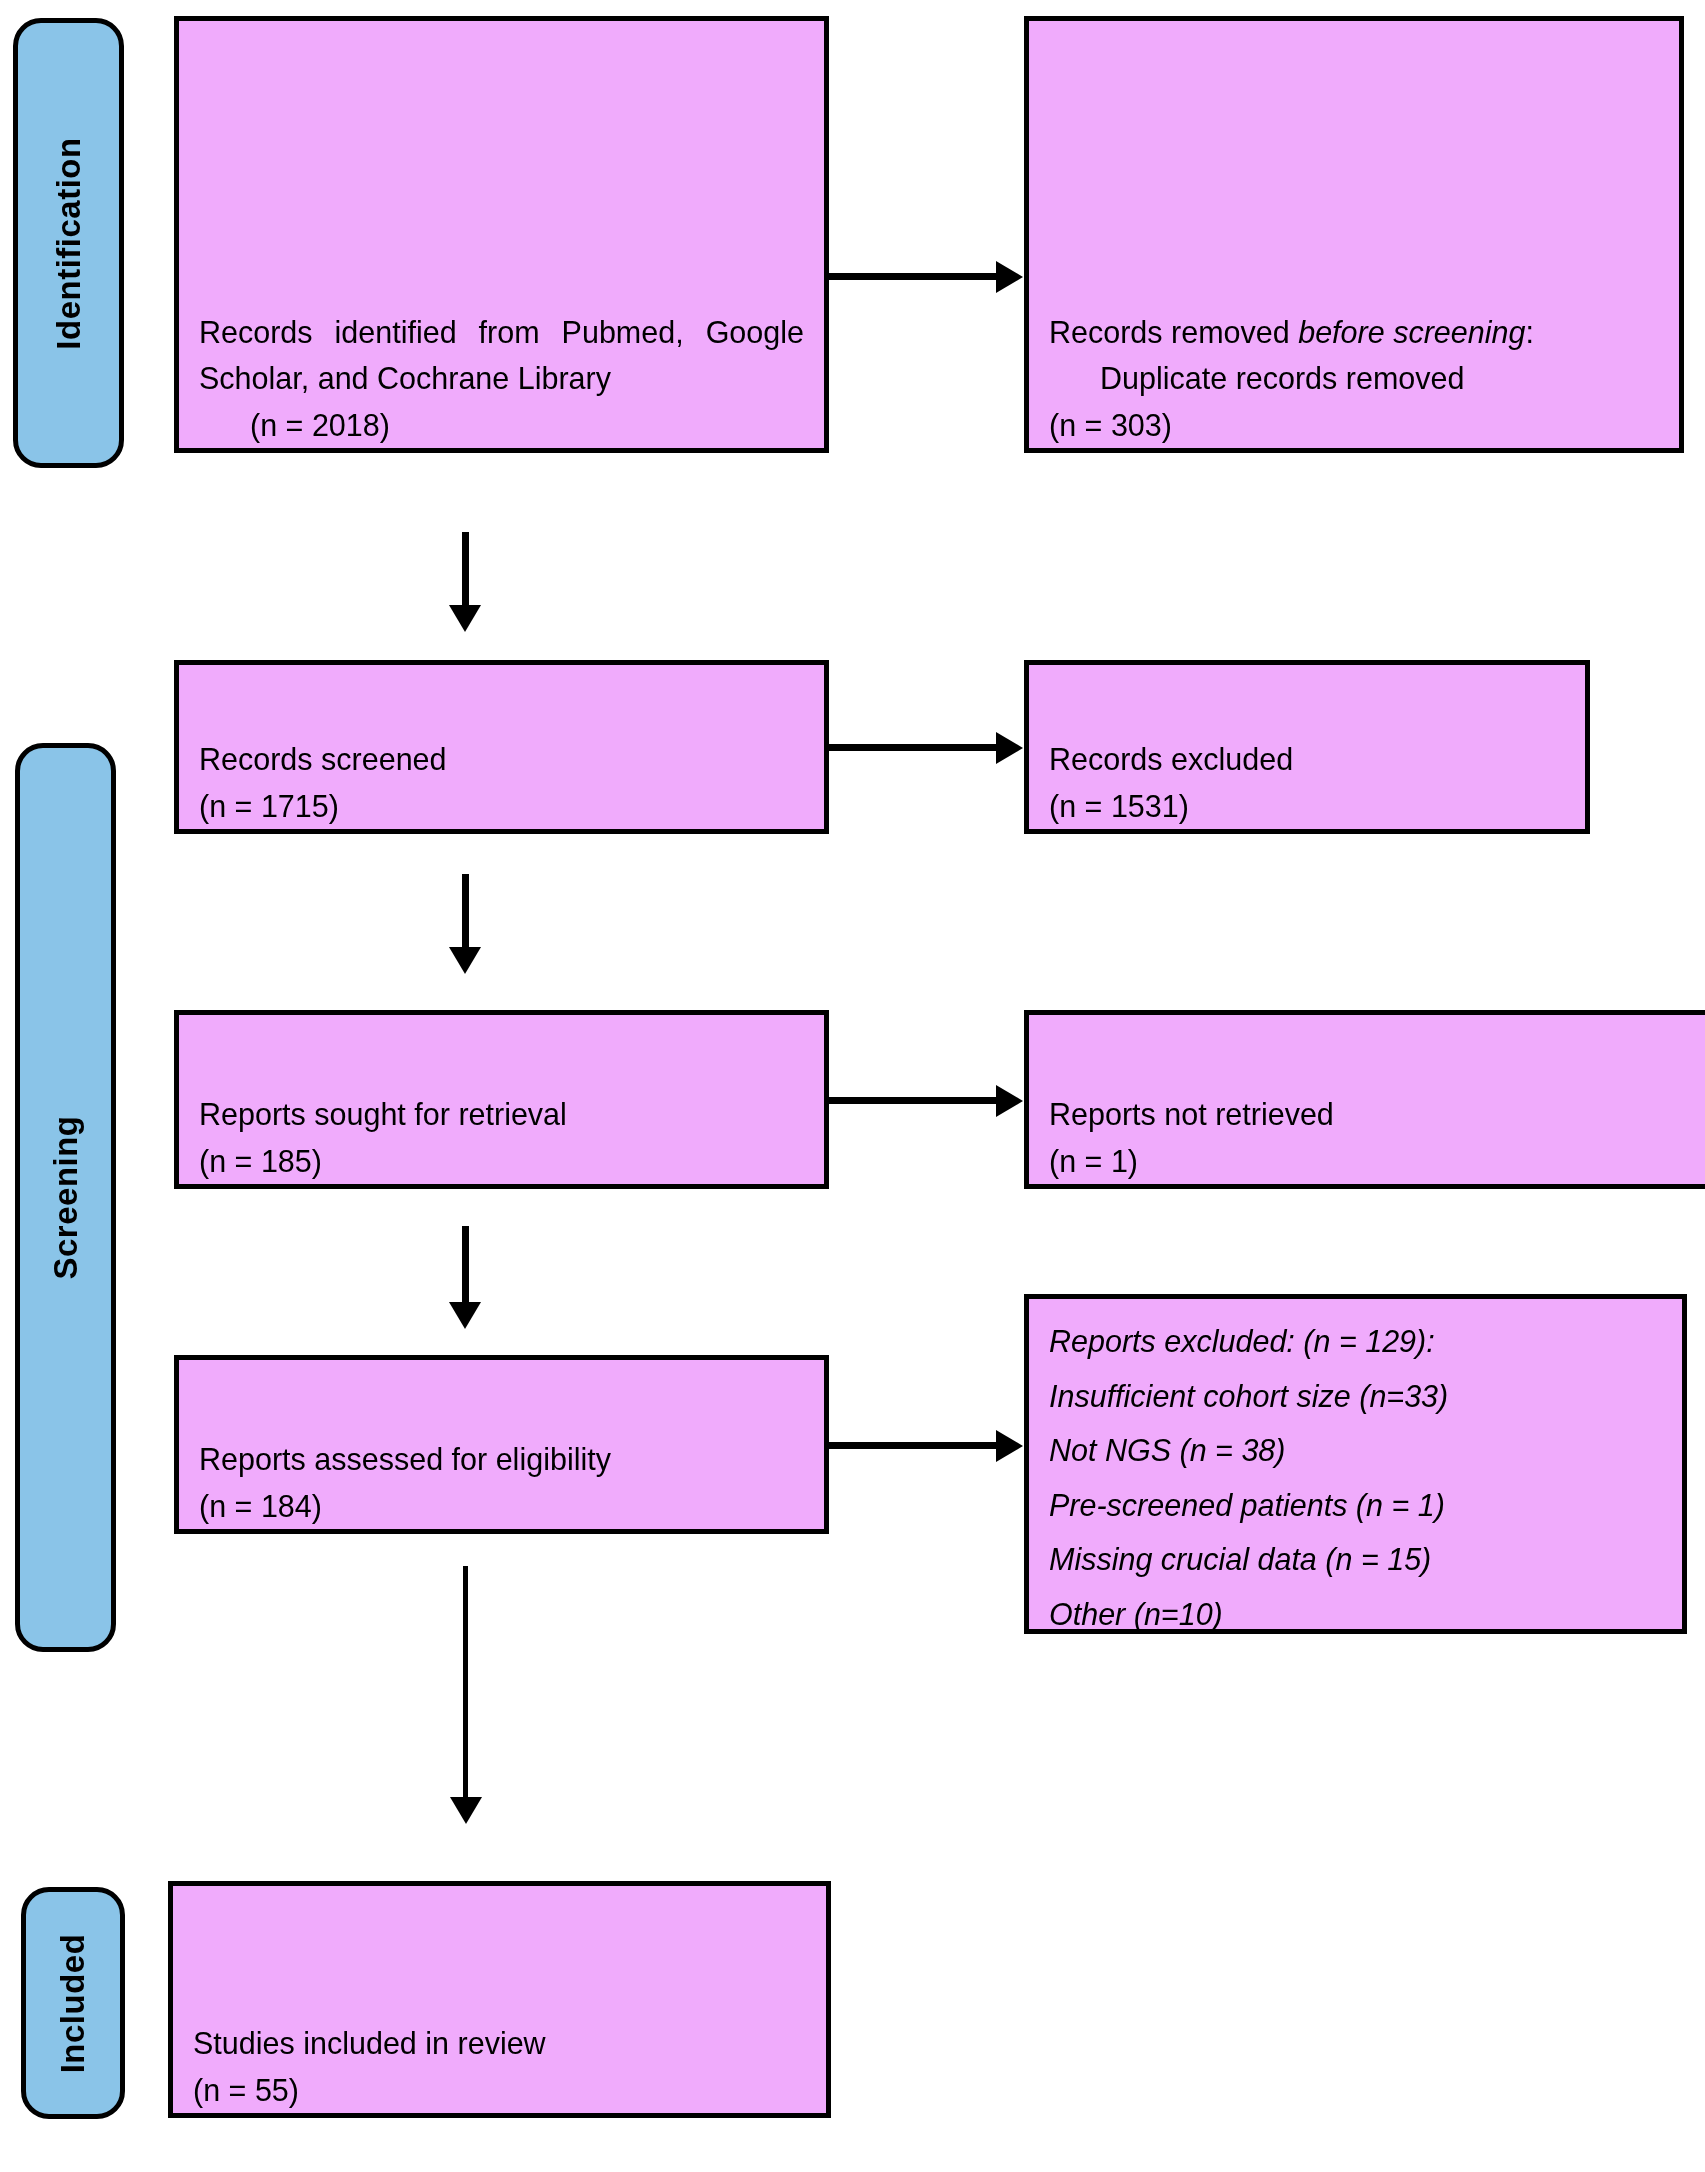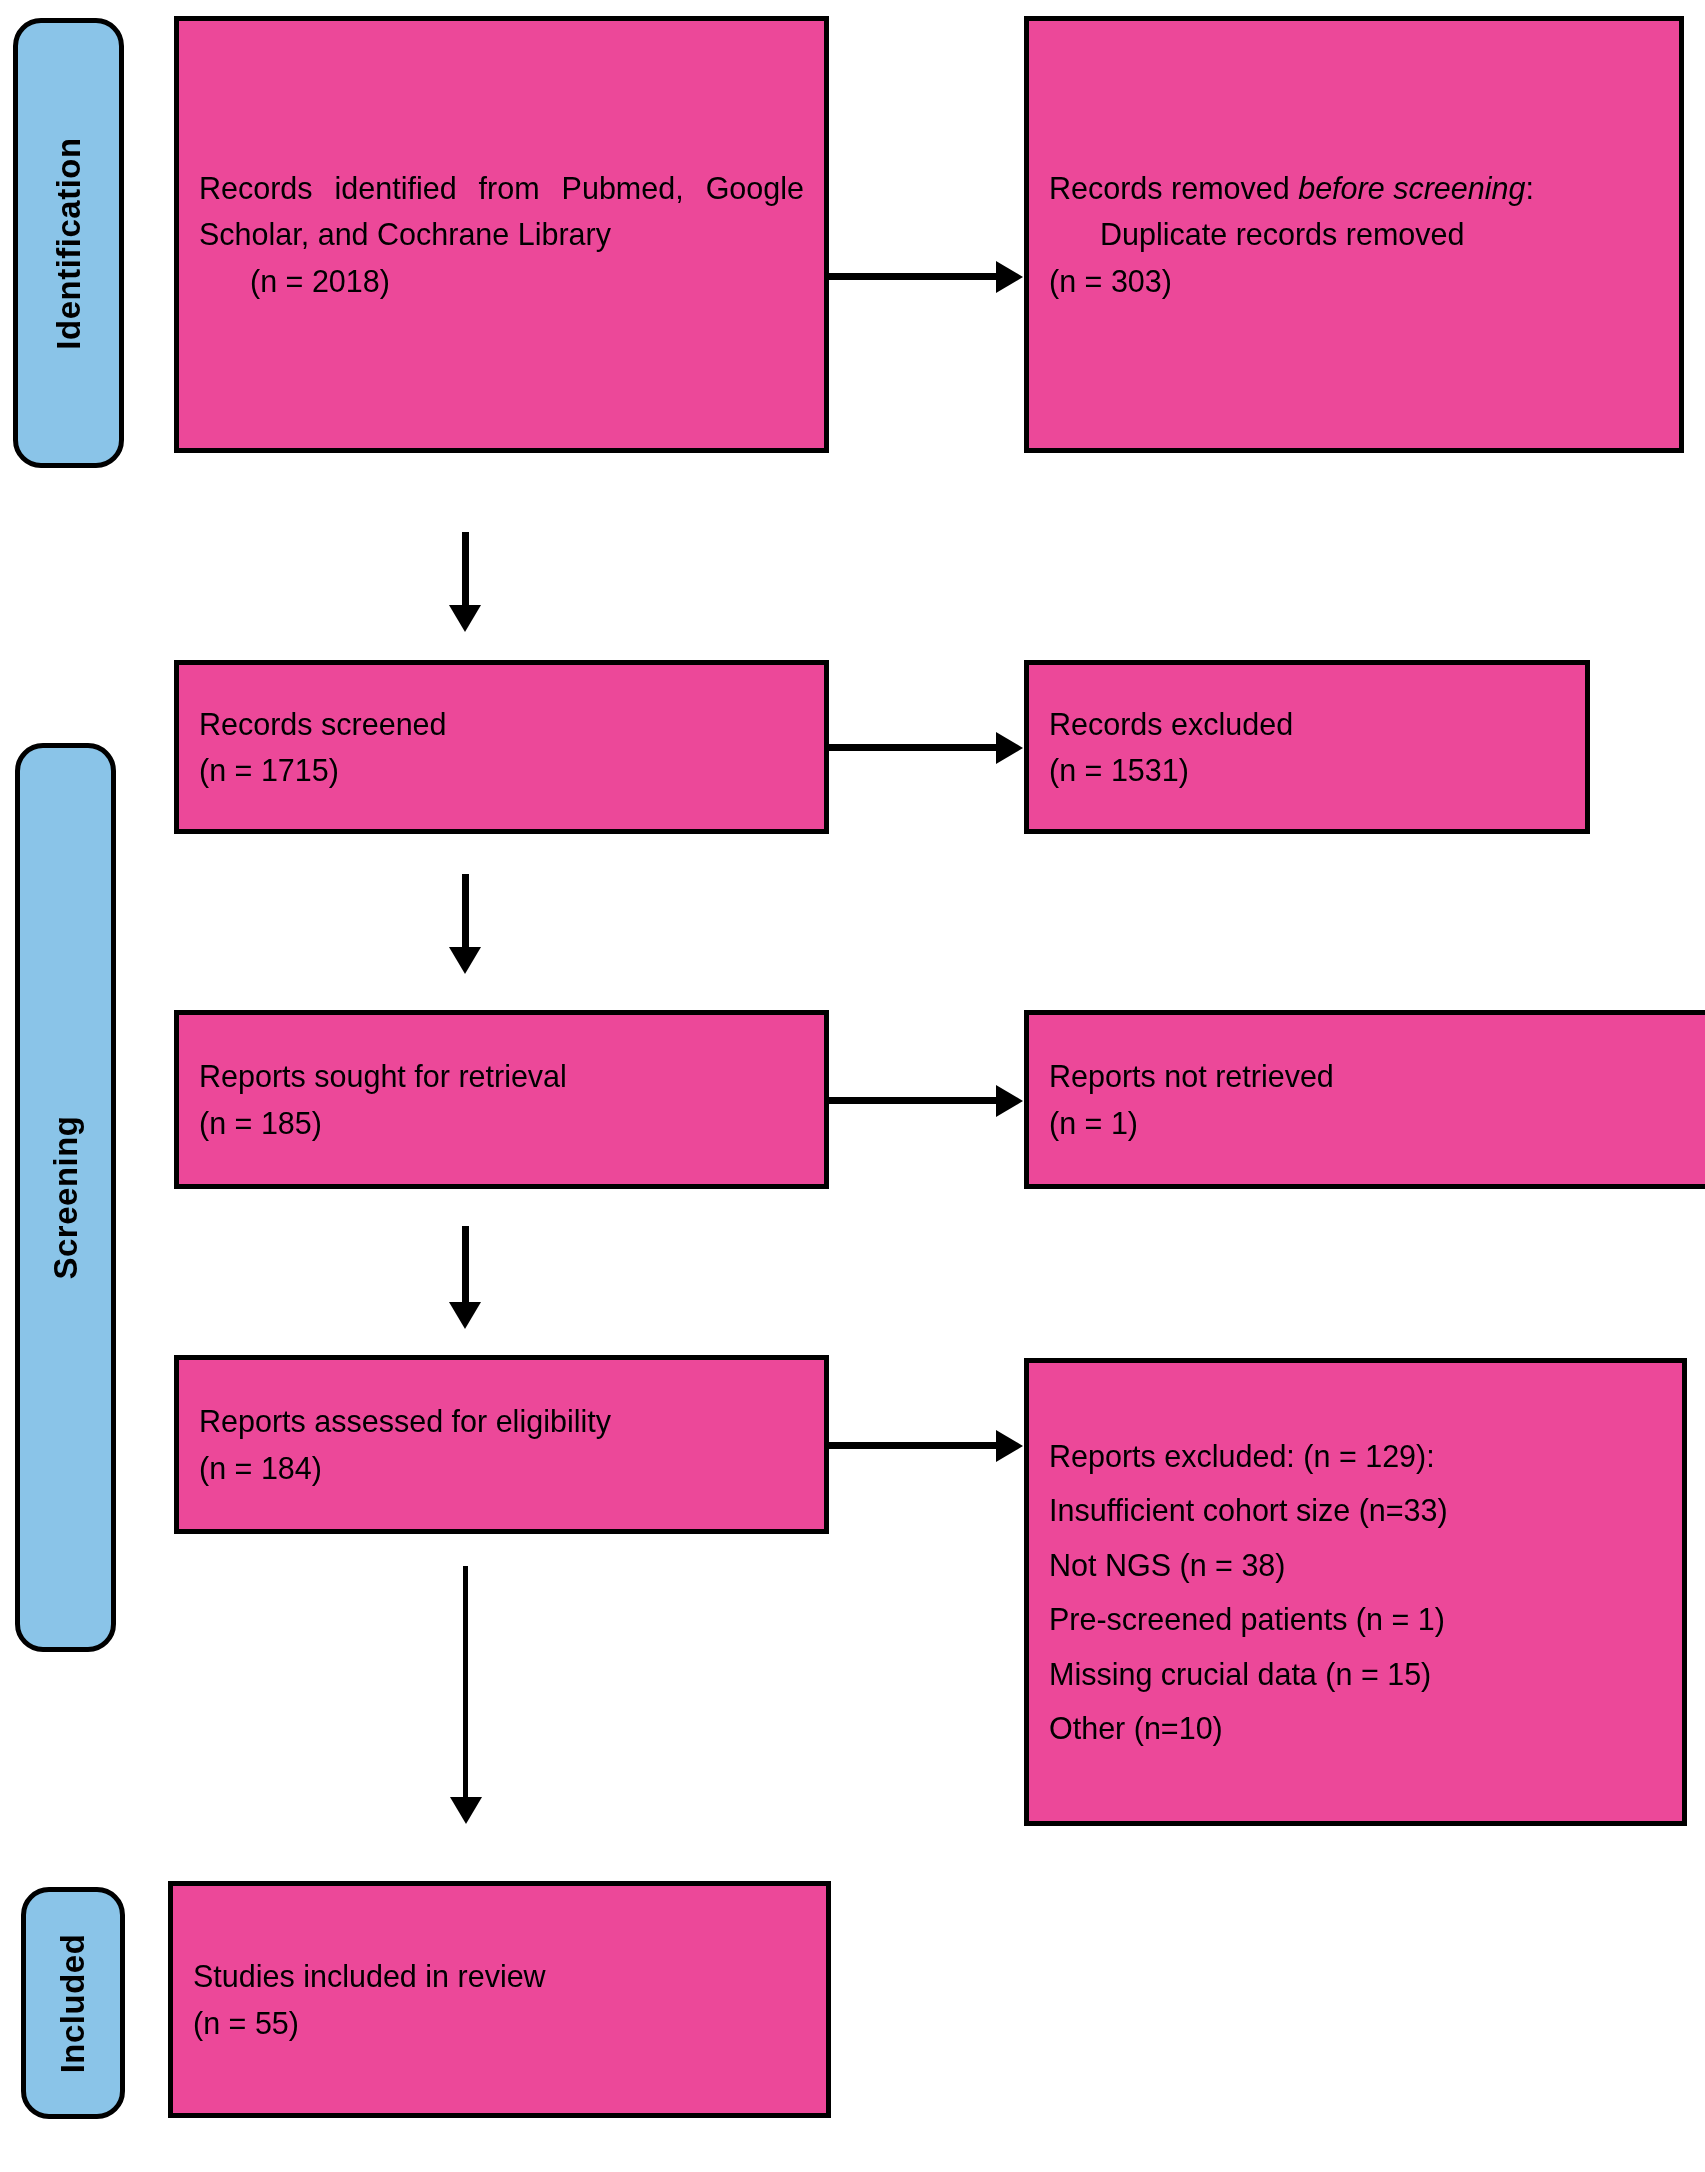--- a/index.html
+++ b/index.html
@@ -38,26 +38,26 @@
     font-weight: bold;
     font-size: 33px;
     letter-spacing: 0.5px;
     color: #000000;
     line-height: 1;
   }
 
   
   .box {
     position: absolute;
-    background: #ec4899;
+    background: #f0abfc;
     border: 5.3px solid #000000;
     box-sizing: border-box;
     display: flex;
     flex-direction: column;
-    justify-content: center;
+    justify-content: flex-end;
   }
   .box .inner {
     padding: 0 20px;
   }
   .box p {
     margin: 0;
     font-size: 30.5px;
     line-height: 1.52;
     color: #000000;
   }
@@ -183,21 +183,21 @@
   <div class="box" style="left:174px; top:1355px; width:655px; height:179px;">
     <div class="inner">
       <p>Reports assessed for eligibility</p>
       <p>(n = 184)</p>
     </div>
   </div>
 
   <div class="conn" style="left:829px; top:1442px; width:174px; height:6.8px;"></div>
   <div class="arrowhead right" style="left:996px; top:1430px;"></div>
 
-  <div class="box list" style="left:1024px; top:1358px; width:663px; height:468px;">
+  <div class="box list" style="left:1024px; top:1294px; width:663px; height:340px;font-style:italic;">
     <div class="inner">
       <p>Reports excluded: (n = 129):</p>
       <p>Insufficient cohort size (n=33)</p>
       <p>Not NGS (n = 38)</p>
       <p>Pre-screened patients (n = 1)</p>
       <p>Missing crucial data (n = 15)</p>
       <p>Other (n=10)</p>
     </div>
   </div>
 

